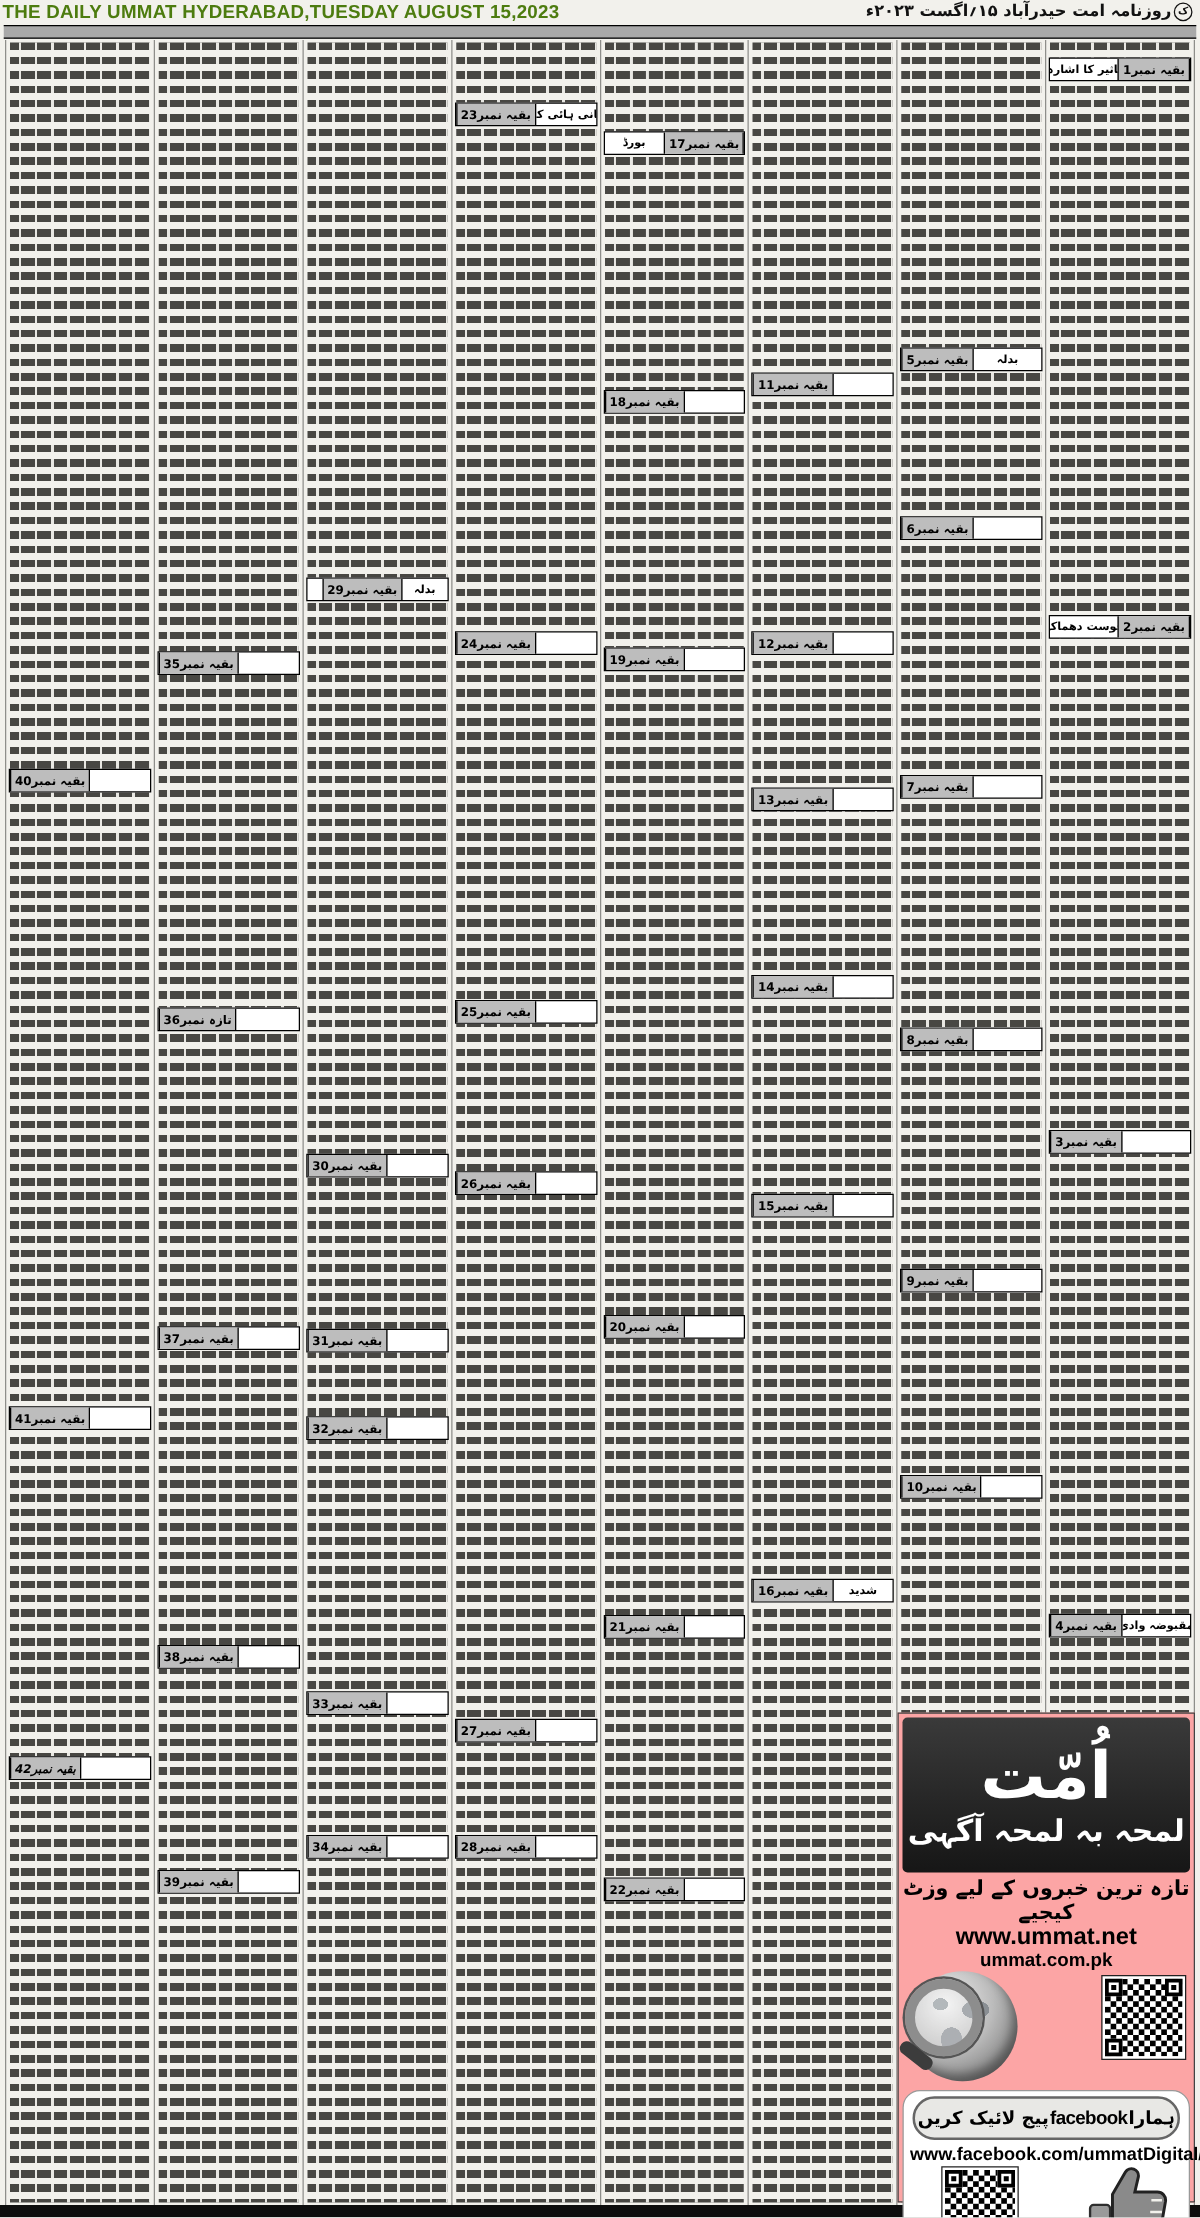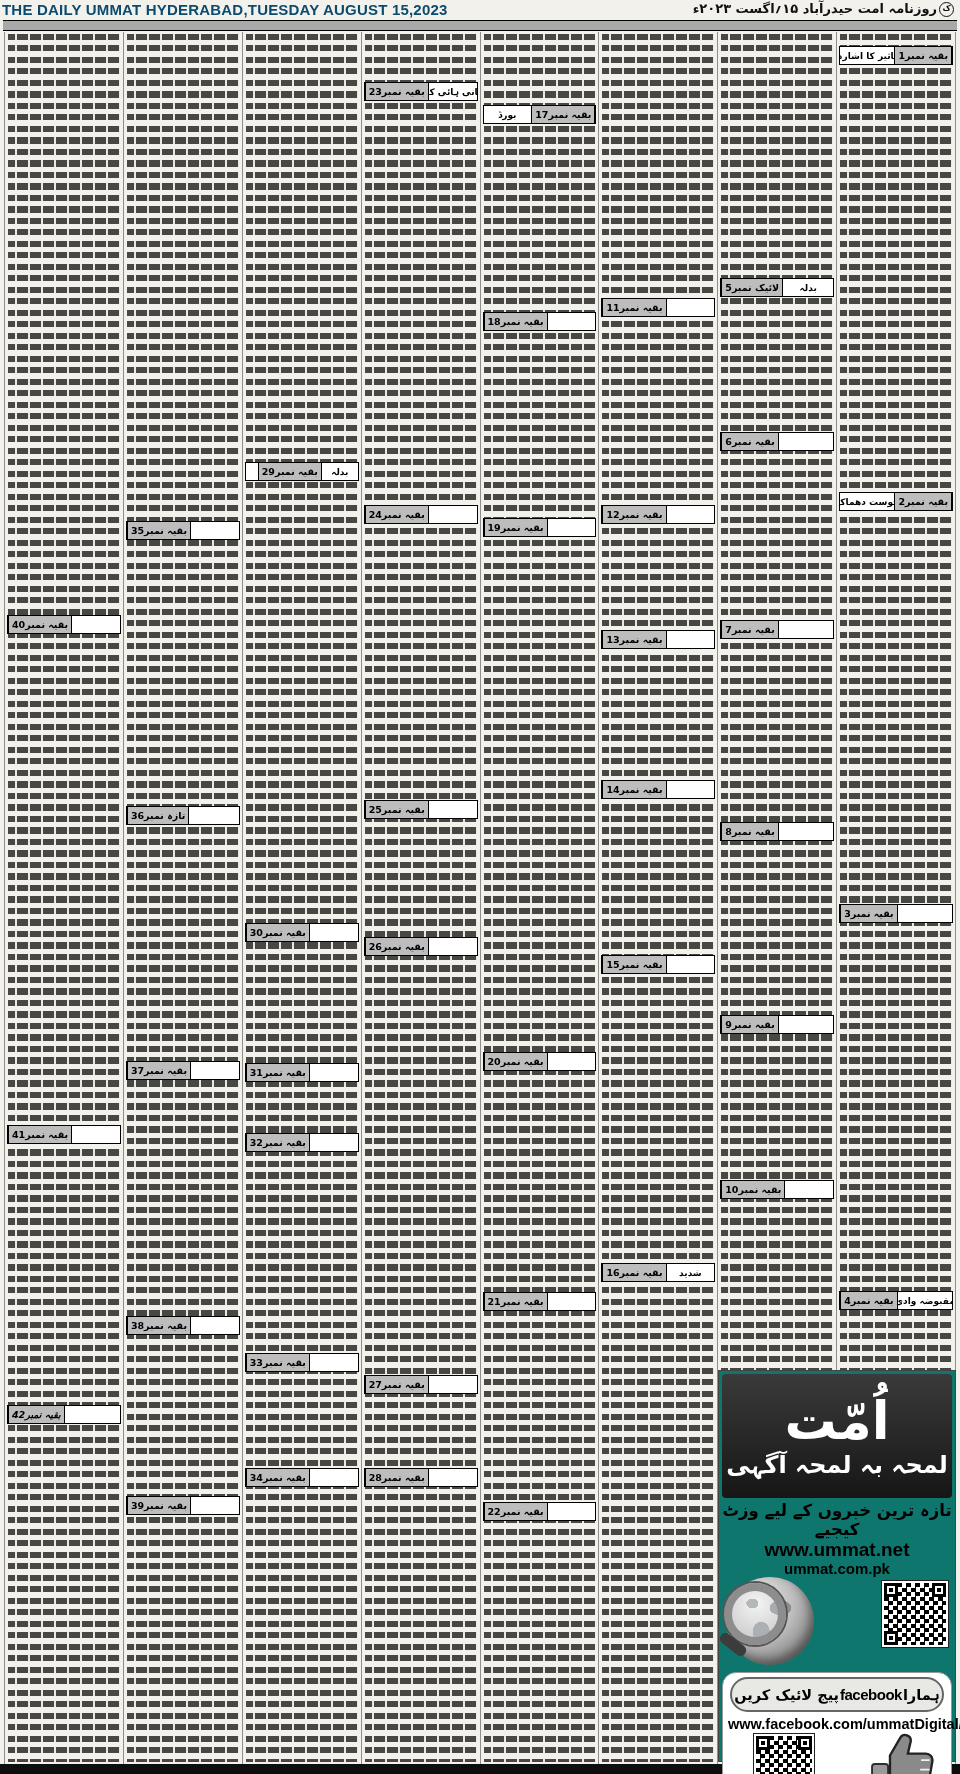--- a/index.html
+++ b/index.html
@@ -1,21 +1,21 @@
 <!DOCTYPE html>
 <html><head>
 <meta charset="utf-8">
 <style>
   html,body{margin:0;padding:0;}
   #page{position:relative;width:960px;height:1774px;background:#f2f1ec;overflow:hidden;
         font-family:"DejaVu Sans",sans-serif;}
   
   #header{position:absolute;top:0;left:0;right:0;height:32px;}
   #mast-en{position:absolute;top:1px;left:2px;font-family:"Liberation Sans",sans-serif;
-           font-weight:bold;font-size:15px;letter-spacing:.2px;color:#0c4a6e;white-space:nowrap;}
+           font-weight:bold;font-size:15px;letter-spacing:.2px;color:#4d7c0f;white-space:nowrap;}
   #mast-ur{position:absolute;top:1px;right:6px;direction:rtl;font-size:13px;font-weight:bold;color:#111;}
   #mast-ur .circ{display:inline-block;width:13px;height:13px;line-height:12px;border:1px solid #111;
            border-radius:50%;font-size:8px;text-align:center;vertical-align:middle;margin-left:2px;}
   #headbar{position:absolute;top:20px;left:3px;right:3px;height:9px;background:#a9a9a9;
            border-top:1px solid #000;border-bottom:1px solid #000;}
   
   #cols{position:absolute;top:32px;left:4px;right:4px;height:1732px;display:flex;direction:rtl;}
   .col{position:relative;flex:1 1 0;border-left:1px solid #8e8e8a;}
   .col:first-child{border-right:1px solid #8e8e8a;}
   .tex{position:absolute;inset:2px 3px;opacity:.82;
@@ -24,21 +24,21 @@
       repeating-linear-gradient(180deg, #23221f 0 6px, #f2f1ec 6px 11.5px);}
   .badge{position:absolute;left:2px;right:2px;height:17px;display:flex;direction:rtl;
          border:1px solid #000;background:#fff;z-index:3;align-items:stretch;
          font-size:9.5px;font-weight:bold;color:#000;}
   .badge.gl{flex-direction:row-reverse;}
   .bnum{background:#bdbdbd;padding:0 3px;white-space:nowrap;display:flex;align-items:center;
         border-left:1px solid #000;border-right:1px solid #000;}
   .bslug{flex:1;display:flex;align-items:center;justify-content:center;overflow:hidden;
          white-space:nowrap;font-size:9px;}
   
-  #ad{position:absolute;left:718px;top:1370px;width:238px;height:392px;background:#0f766e;
+  #ad{position:absolute;left:718px;top:1370px;width:238px;height:392px;background:#fca5a5;
       border:1px solid #444;z-index:5;padding:3px;box-sizing:border-box;direction:rtl;}
   #ad-logo{height:124px;background:linear-gradient(180deg,#3a3a3a,#161616);border-radius:4px;
       color:#fff;text-align:center;display:flex;flex-direction:column;justify-content:center;}
   #ad-brand{font-size:52px;font-weight:bold;line-height:58px;}
   #ad-tag{font-size:24px;font-weight:bold;line-height:30px;}
   #ad-visit{font-size:16.5px;font-weight:bold;text-align:center;margin-top:3px;color:#000;}
   .ad-url{font-family:"Liberation Sans",sans-serif;font-weight:bold;text-align:center;direction:ltr;color:#000;}
   #ad-url1{font-size:19px;line-height:21px;}
   #ad-url2{font-size:15px;line-height:17px;}
   #ad-gfx{position:relative;height:92px;}
@@ -106,24 +106,24 @@
           <span class="bslug"></span>
         </div>
         <div class="badge gl" style="top: 1259px;">
           <span class="bnum">بقیہ نمبر4</span>
           <span class="bslug">مقبوضہ وادی</span>
         </div>
       </div>
       <div class="col">
         <div class="tex"></div>
         <div class="badge gl" style="top: 246px;">
-          <span class="bnum">لائیک نمبر5</span>
+          <span class="bnum">بقیہ نمبر5</span>
           <span class="bslug">بدلہ</span>
         </div>
-        <div class="badge gl" style="top: 400px; justify-content: space-between;">
+        <div class="badge gl" style="top: 381px; justify-content: space-between;">
           <span class="bnum">بقیہ نمبر6</span>
           <span class="bslug"></span>
         </div>
         <div class="badge gl" style="top: 588px;">
           <span class="bnum">بقیہ نمبر7</span>
           <span class="bslug"></span>
         </div>
         <div class="badge gl" style="top: 790px;">
           <span class="bnum">بقیہ نمبر8</span>
           <span class="bslug"></span>

